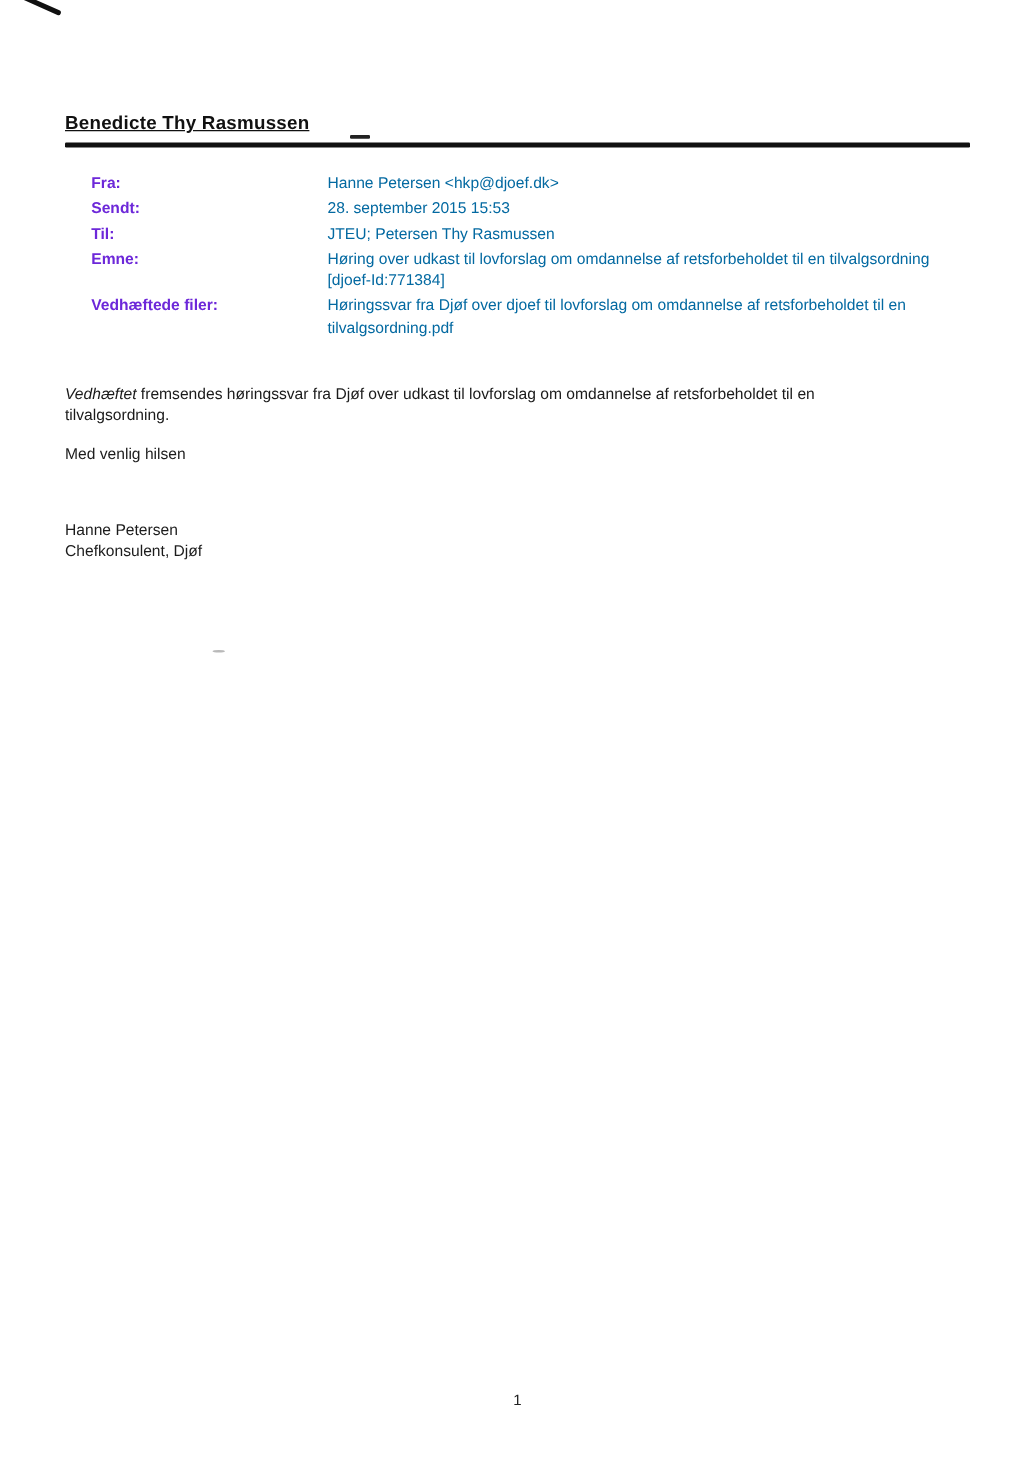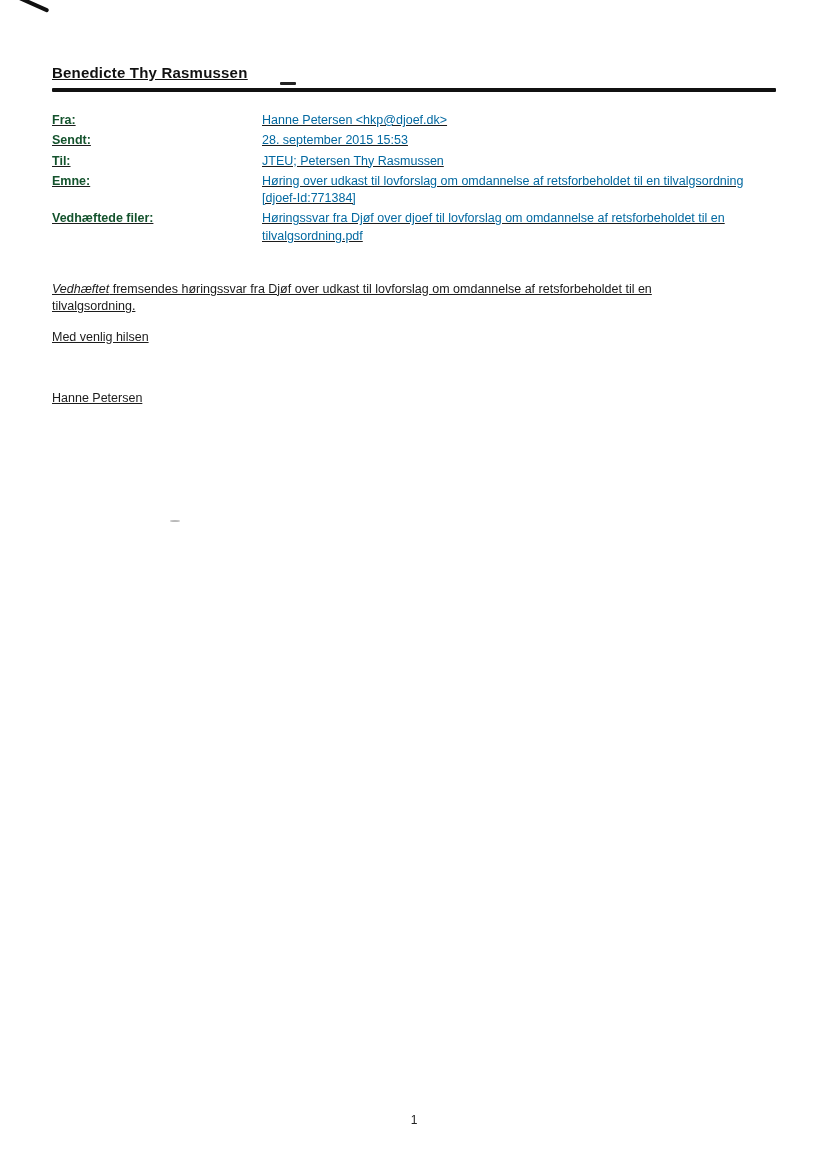--- a/index.html
+++ b/index.html
@@ -24,23 +24,22 @@
     width: 34px;
     height: 4px;
     background: #111;
     transform: rotate(24deg);
     border-radius: 2px;
   }
 
   .doc {
     position: absolute;
     left: 52px;
-    top: 64px;
+    top: 90px;
     width: 724px;
-    text-decoration: underline;
   }
 
   .doc-title {
     font-size: 15px;
     font-weight: bold;
     text-decoration: underline;
     color: #111;
     letter-spacing: 0.2px;
     margin-bottom: 7px;
   }
@@ -69,21 +68,22 @@
   .fields {
     display: grid;
     grid-template-columns: 210px 1fr;
     row-gap: 3px;
     font-size: 12.5px;
     line-height: 1.38;
   }
 
   .field-label {
     font-weight: bold;
-    color: #14532d;
+    color: #6d28d9;
+    margin-left: 21px;
   }
 
   .field-value {
     color: #0369a1;
     max-width: 516px;
   }
 
   .email-body {
     margin-top: 36px;
     font-size: 12.5px;
@@ -161,19 +161,20 @@
   </div>
 
   <div class="email-body">
     <span class="lead-italic">Vedhæftet</span><span> fremsendes høringssvar fra Djøf over udkast til lovforslag om omdannelse af retsforbeholdet til en tilvalgsordning.</span>
   </div>
 
   <div class="greeting">Med venlig hilsen</div>
 
   <div class="signature">
     <div>Hanne Petersen</div>
+    <div>Chefkonsulent, Djøf</div>
   </div>
 
 </div>
 
 <div class="scan-smudge"></div>
 
 <div class="page-number">1</div>
 
 </body></html>

